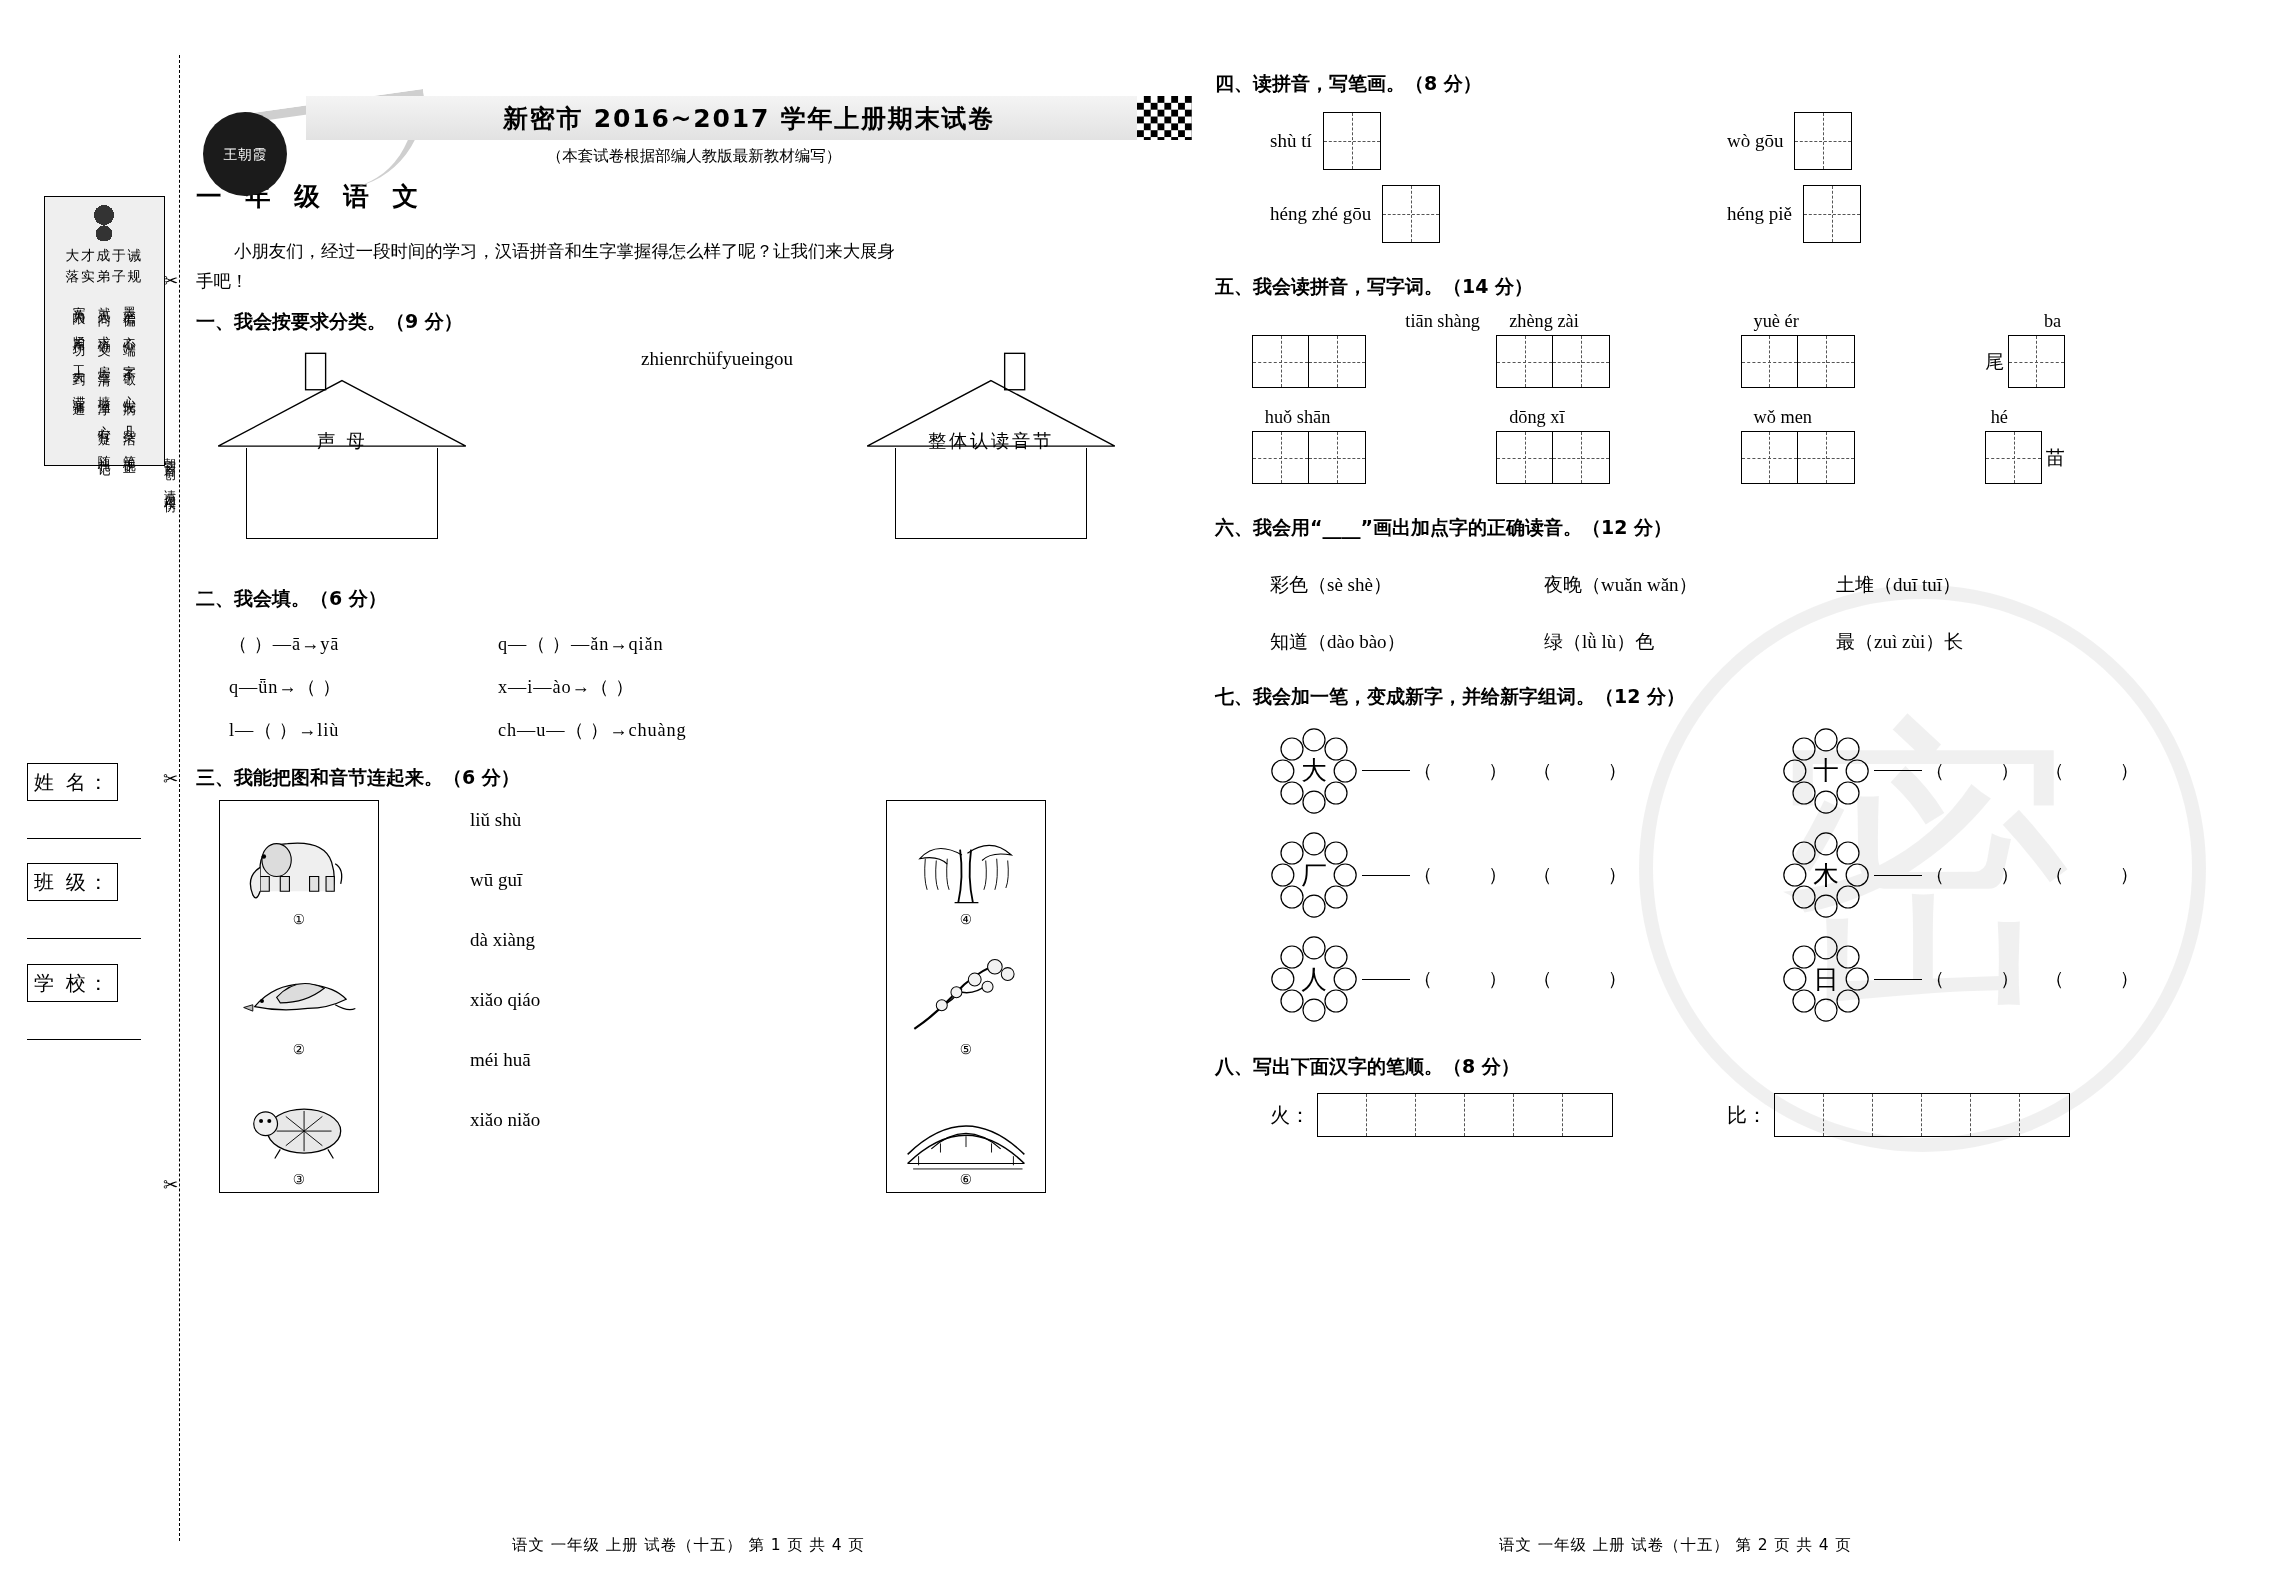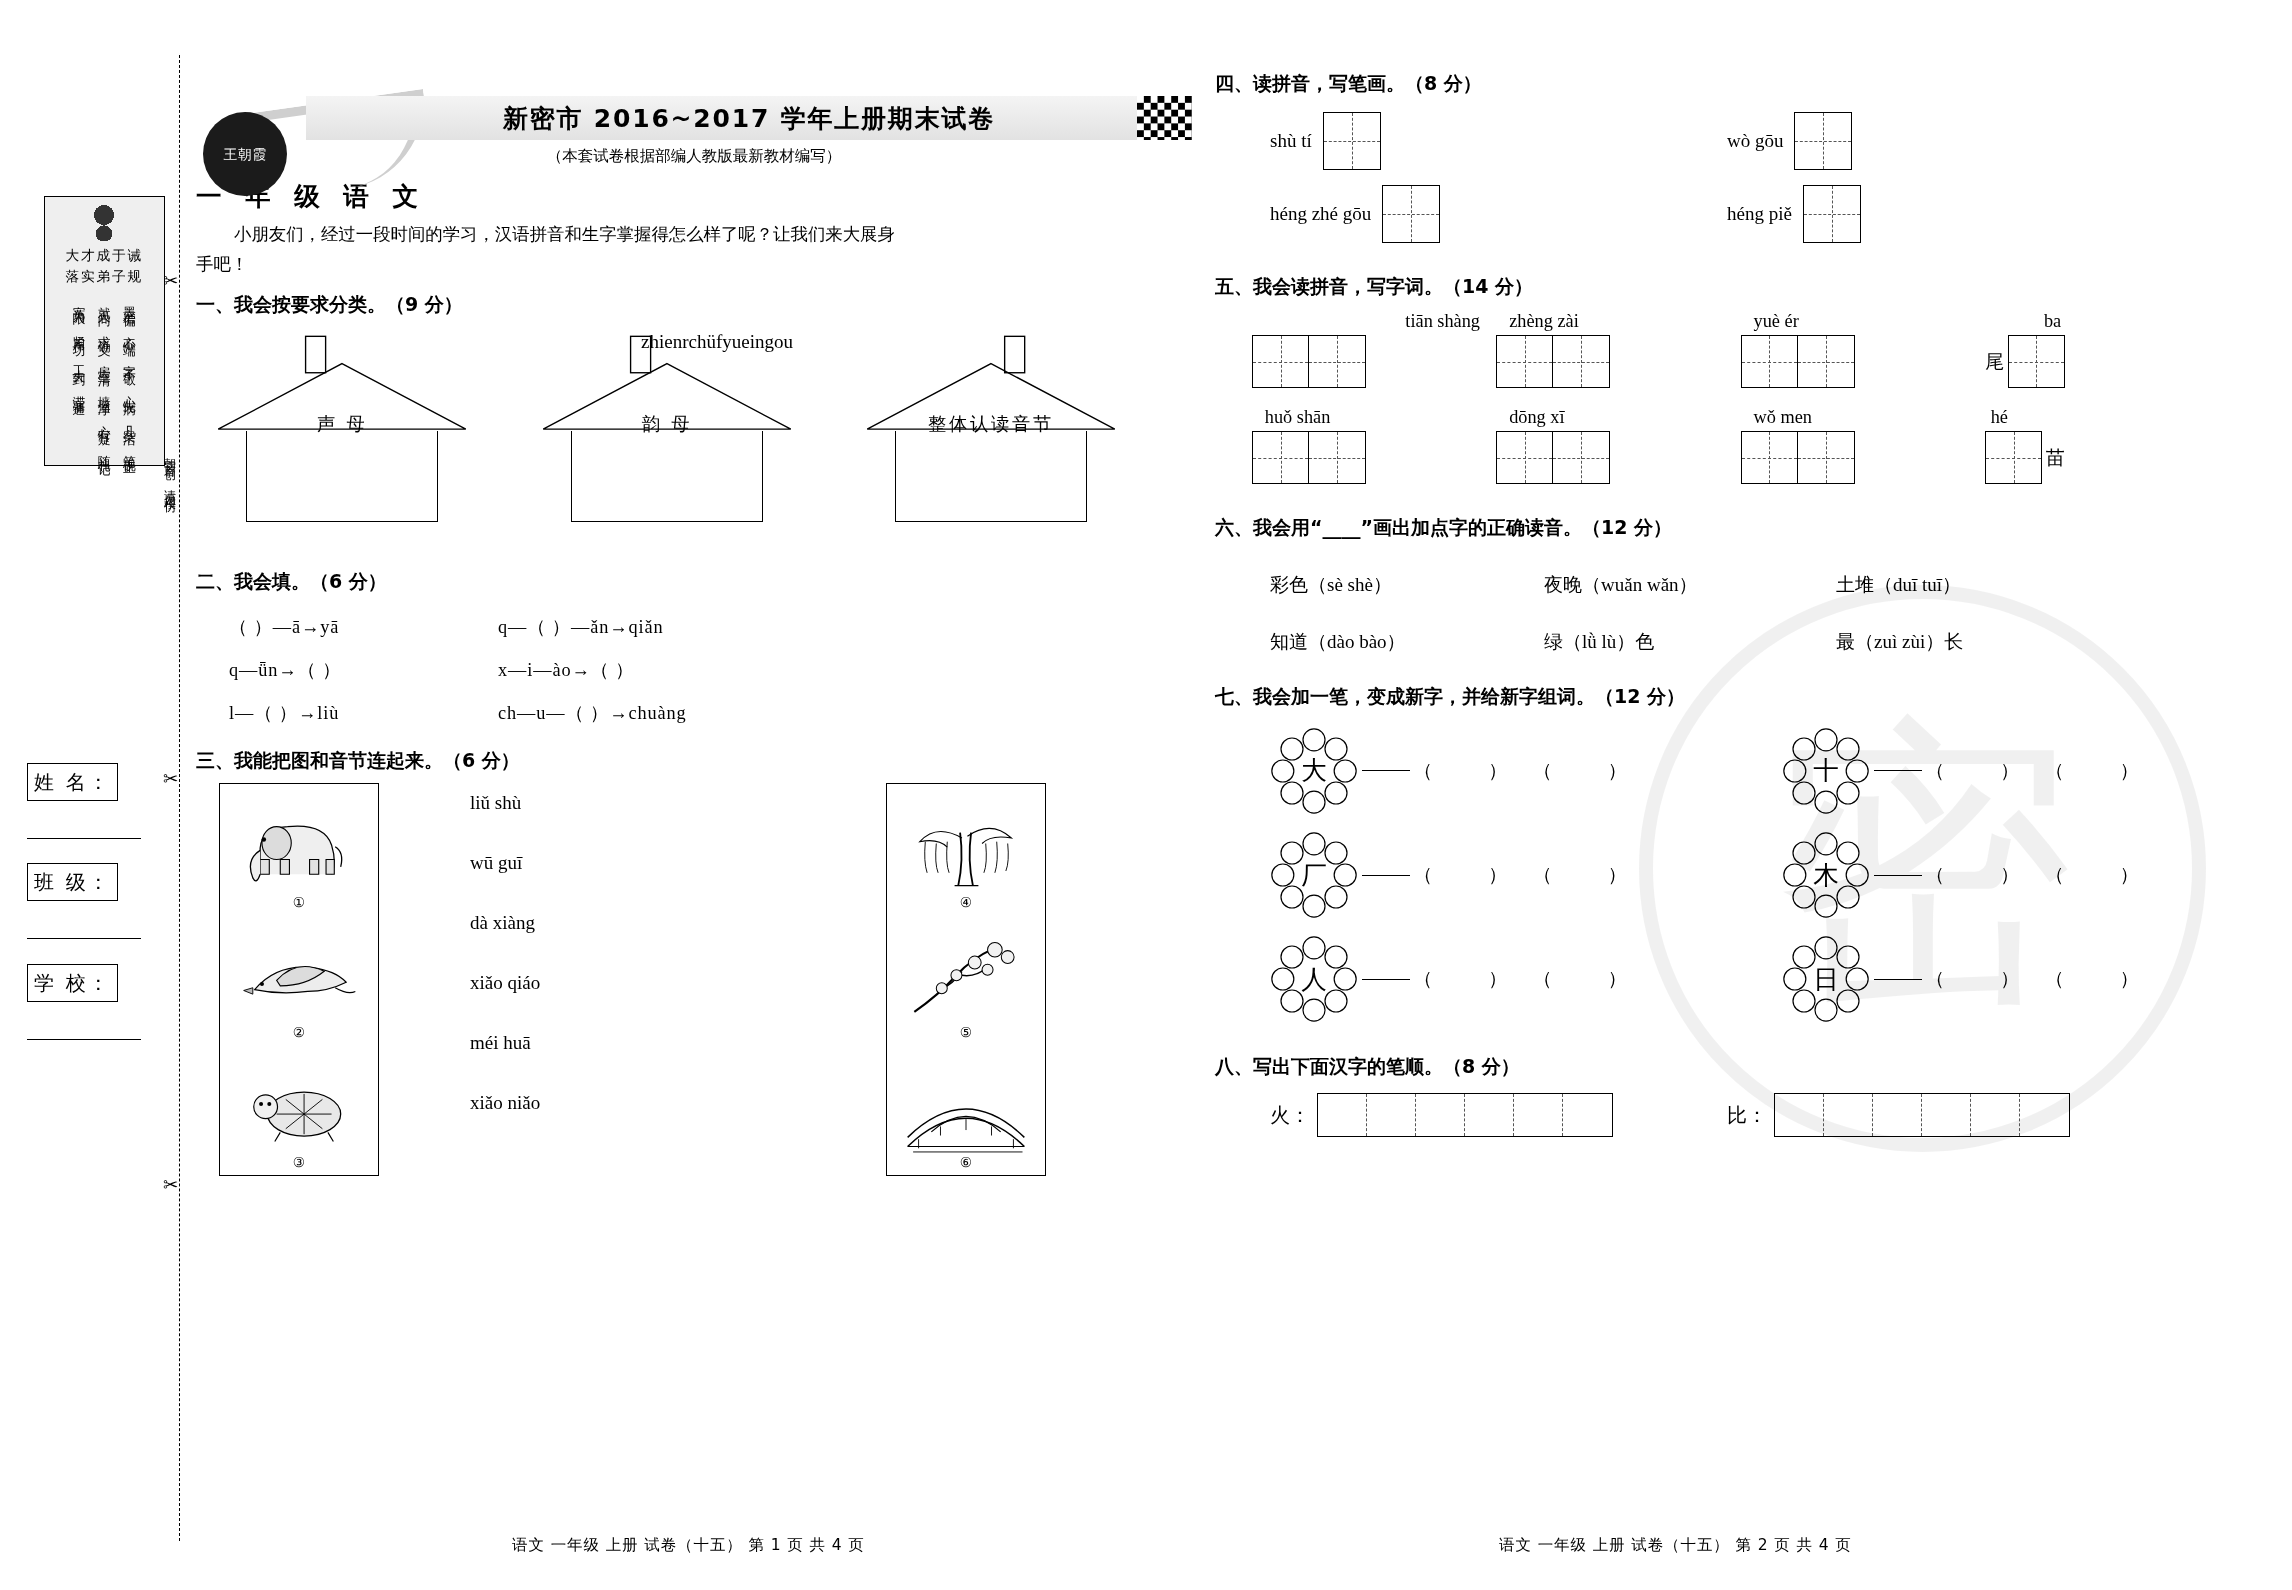--- a/index.html
+++ b/index.html
@@ -114,21 +114,21 @@
     font-family:"DejaVu Sans", sans-serif; font-weight: bold;
     font-size: 25px; letter-spacing: 1.8px;
   }
   .title-bar .checker {
     position:absolute; right:0; top:0; width: 55px; height: 44px;
     background:
       repeating-conic-gradient(#000 0 25%, #fff 0 50%) 0 0/13.7px 13.7px;
   }
   .subtitle { text-align:center; font-size: 15.5px; margin-top: 5.5px; font-family:"DejaVu Sans", sans-serif;}
   .subject { text-align:left; font-size: 25.6px; font-weight:bold; letter-spacing: 7.3px; margin-top: 12px; font-family:"DejaVu Sans", sans-serif;}
-  .intro { font-size: 17.4px; line-height: 1.75; margin-top: 5px; font-family:"DejaVu Sans", sans-serif;}
+  .intro { font-size: 17.4px; line-height: 1.75; margin-top: 22px; font-family:"DejaVu Sans", sans-serif;}
   .intro .ind { display:inline-block; width: 38px; }
 
   
   .sec {
     font-size: 19px; font-weight: bold; margin-top: 12.8px;
     font-family:"DejaVu Sans", sans-serif;
   }
 
   
   .pinyin-row {
@@ -306,30 +306,20 @@
 
     <div class="houses">
       <div class="house" style="left:18.3px; top:0;">
         <div class="roof">
           <svg width="256" height="71" viewBox="0 0 280 78">
             <polygon points="140,4 276,76 4,76" fill="none" stroke="#000" stroke-width="1.5"></polygon>
             <rect x="100" y="-26" width="22" height="40" fill="none" stroke="#000" stroke-width="1.5"></rect>
           </svg>
         </div>
         <div class="lbl">声  母</div>
-        <div class="body"></div>
-      </div>
-      <div class="house" style="left:343px; top:0;">
-        <div class="roof">
-          <svg width="256" height="71" viewBox="0 0 280 78">
-            <polygon points="140,4 276,76 4,76" fill="none" stroke="#000" stroke-width="1.5"></polygon>
-            <rect x="100" y="-26" width="22" height="40" fill="none" stroke="#000" stroke-width="1.5"></rect>
-          </svg>
-        </div>
-        <div class="lbl">韵  母</div>
         <div class="body"></div>
       </div>
       <div class="house" style="left:667px; top:0;">
         <div class="roof">
           <svg width="256" height="71" viewBox="0 0 280 78">
             <polygon points="140,4 276,76 4,76" fill="none" stroke="#000" stroke-width="1.5"></polygon>
             <rect x="155" y="-26" width="22" height="40" fill="none" stroke="#000" stroke-width="1.5"></rect>
           </svg>
         </div>
         <div class="lbl">整体认读音节</div>

